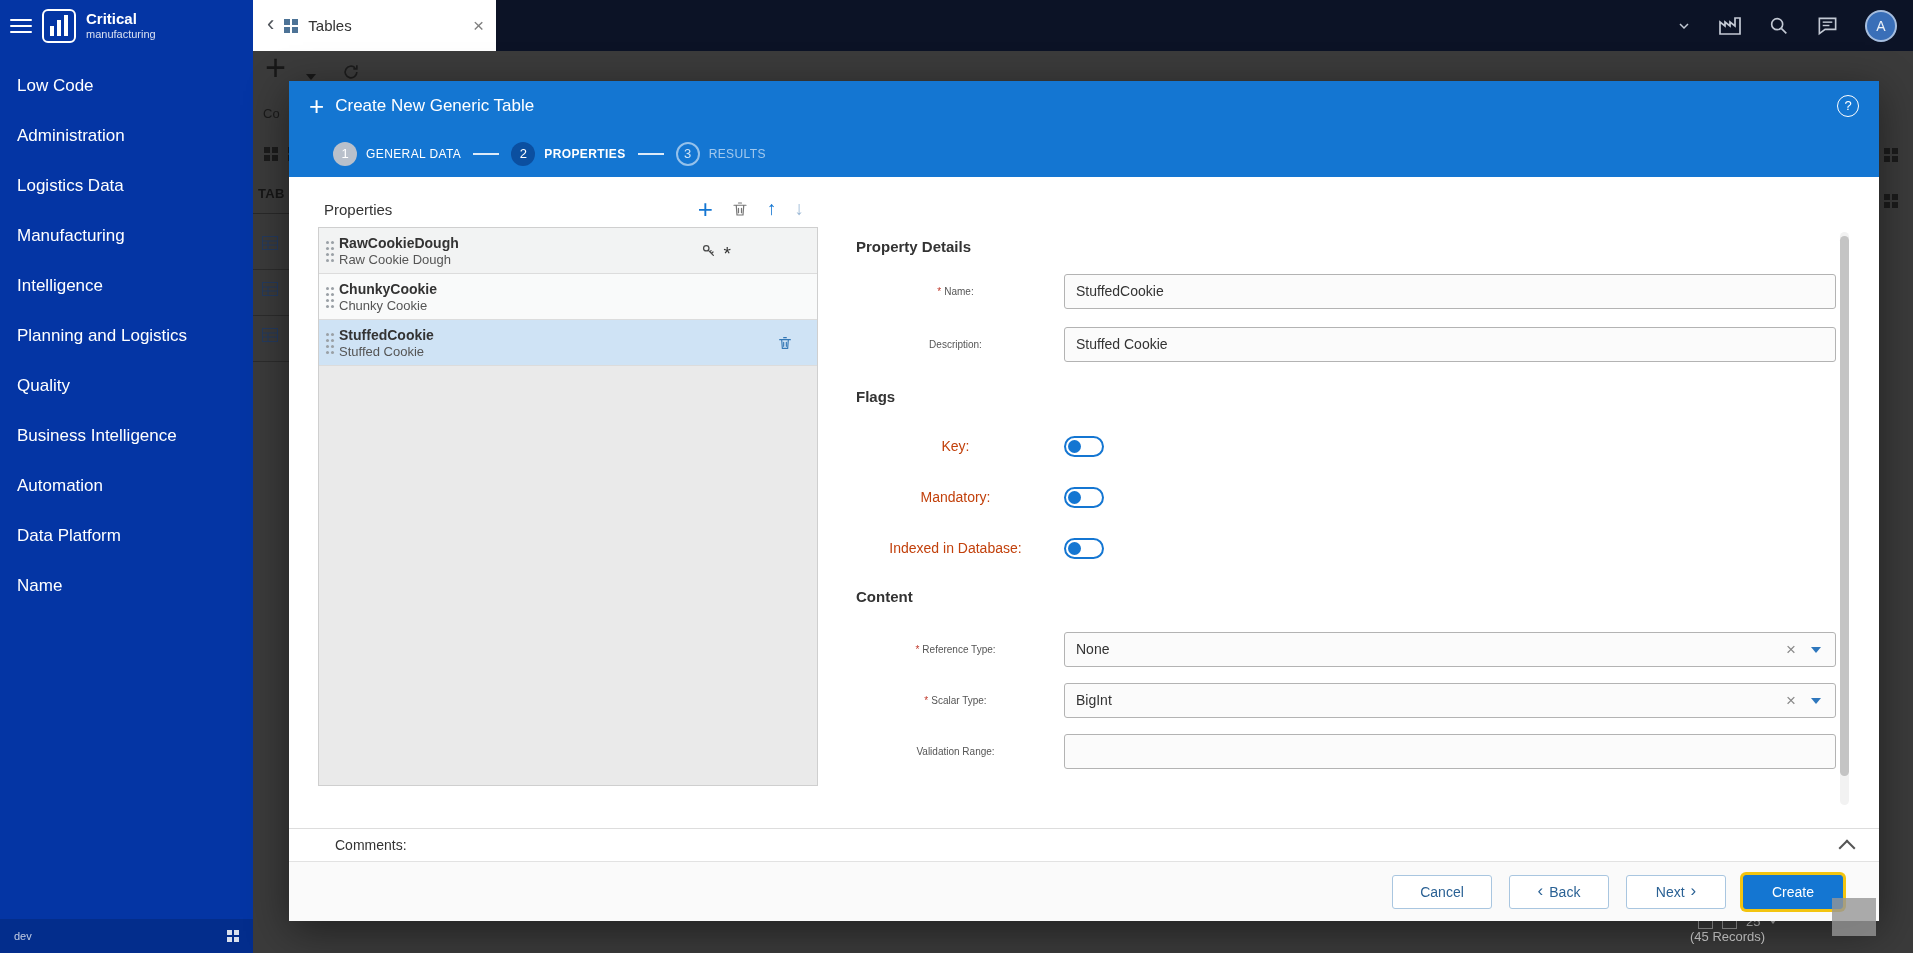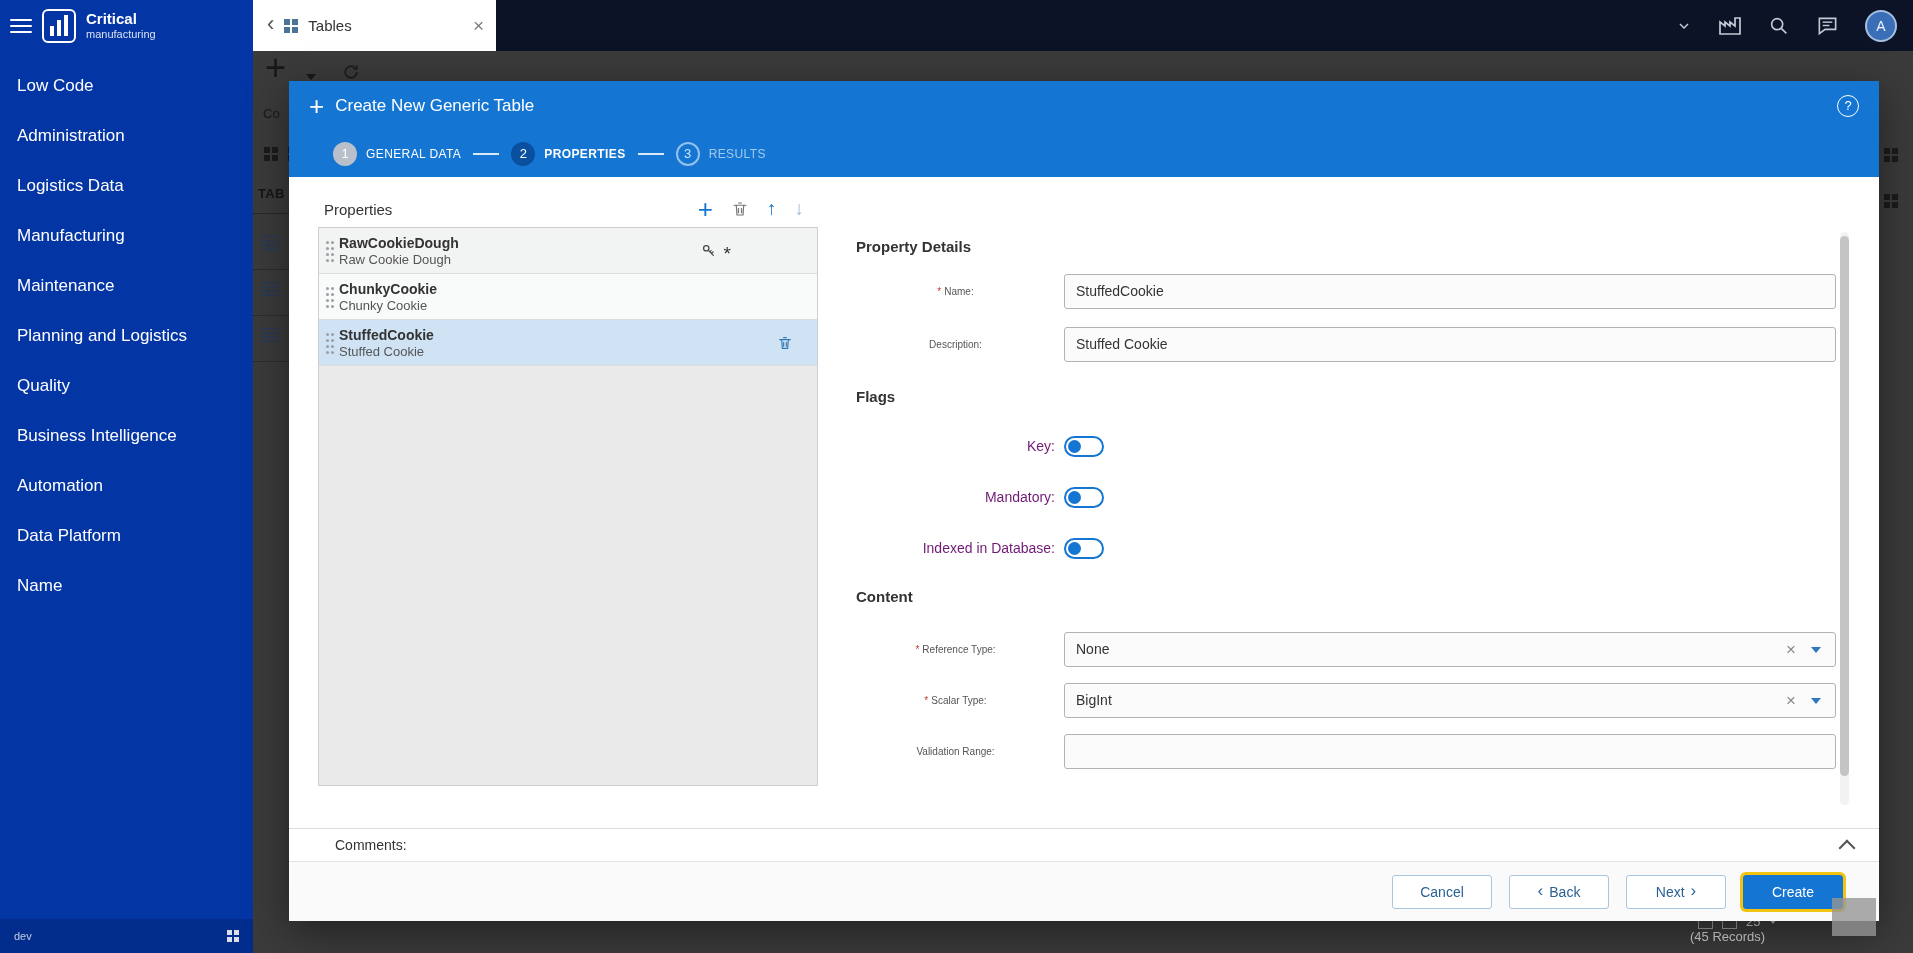--- a/index.html
+++ b/index.html
@@ -96,21 +96,21 @@
   .details-title{position:absolute;left:567px;top:61px;font-size:15px;font-weight:700;color:#333}
   .sec-title{position:absolute;left:567px;font-size:15px;font-weight:700;color:#333}
   .frow{position:absolute;left:567px;display:flex}
   .flabel{width:199px;text-align:center;font-size:10px;color:#555;line-height:35px;white-space:nowrap}
   .req{color:#c0392b;margin-right:3px}
   .finput{margin-left:9px;width:772px;height:35px;border:1px solid #b3b3b3;border-radius:3px;background:#fbfbfb;font-size:14px;color:#333;line-height:33px;padding:0 11px;box-sizing:border-box;position:relative;cursor:text}
   .fselect{cursor:pointer}
   .clear-x{position:absolute;right:39px;top:0;line-height:33px;font-size:17px;color:#8a8a8a;cursor:pointer}
   .sel-caret{position:absolute;right:14px;top:14px;width:0;height:0;border-left:5px solid transparent;border-right:5px solid transparent;border-top:6px solid #2e77bd}
   .trow{position:absolute;left:567px;display:flex;align-items:center;height:22px}
-  .tlabel{width:199px;text-align:right;font-size:14px;color:#701a75;white-space:nowrap}
+  .tlabel{width:199px;text-align:center;font-size:14px;color:#c2410c;white-space:nowrap}
   .toggle{margin-left:9px;width:40px;height:21px;border:2px solid #1476d2;border-radius:12px;background:#fff;position:relative;box-sizing:border-box;cursor:pointer}
   .toggle .knob{position:absolute;left:2px;top:2px;width:13px;height:13px;border-radius:50%;background:#1476d2}
   .scrollbar{position:absolute;left:1551px;top:55px;width:9px;height:573px;background:#f2f2f2;border-radius:5px;cursor:pointer}
   .scroll-thumb{position:absolute;top:4px;left:0;width:9px;height:540px;background:#c4c4c4;border-radius:5px;cursor:grab}
 
   .m-comments{position:absolute;left:0;right:0;bottom:60px;height:33px;border-top:1px solid #ddd;background:#fff;display:flex;align-items:center;padding:0 26px 0 46px;box-sizing:border-box}
   .comments-label{font-size:14px;color:#333}
   .chev-up{margin-left:auto;width:10px;height:10px;border-left:2px solid #555;border-top:2px solid #555;transform:rotate(45deg);margin-top:5px;cursor:pointer}
 
   .m-footer{position:absolute;left:0;right:0;bottom:0;height:60px;background:#fafafa;border-top:1px solid #e2e2e2;display:flex;align-items:center;justify-content:flex-end;gap:17px;padding-right:36px;box-sizing:border-box}
@@ -244,21 +244,21 @@
       <span class="logo-text">
         <span class="logo-title">Critical</span>
         <span class="logo-sub">manufacturing</span>
       </span>
     </div>
     <div class="nav">
       <div class="nav-item">Low Code</div>
       <div class="nav-item">Administration</div>
       <div class="nav-item">Logistics Data</div>
       <div class="nav-item">Manufacturing</div>
-      <div class="nav-item">Maintenance</div>
+      <div class="nav-item">Intelligence</div>
       <div class="nav-item">Planning and Logistics</div>
       <div class="nav-item">Quality</div>
       <div class="nav-item">Business Intelligence</div>
       <div class="nav-item">Automation</div>
       <div class="nav-item">Data Platform</div>
       <div class="nav-item">Name</div>
     </div>
     <div class="sb-foot">
       <span class="sb-env">dev</span>
       <span class="mini-grid-light"></span>

